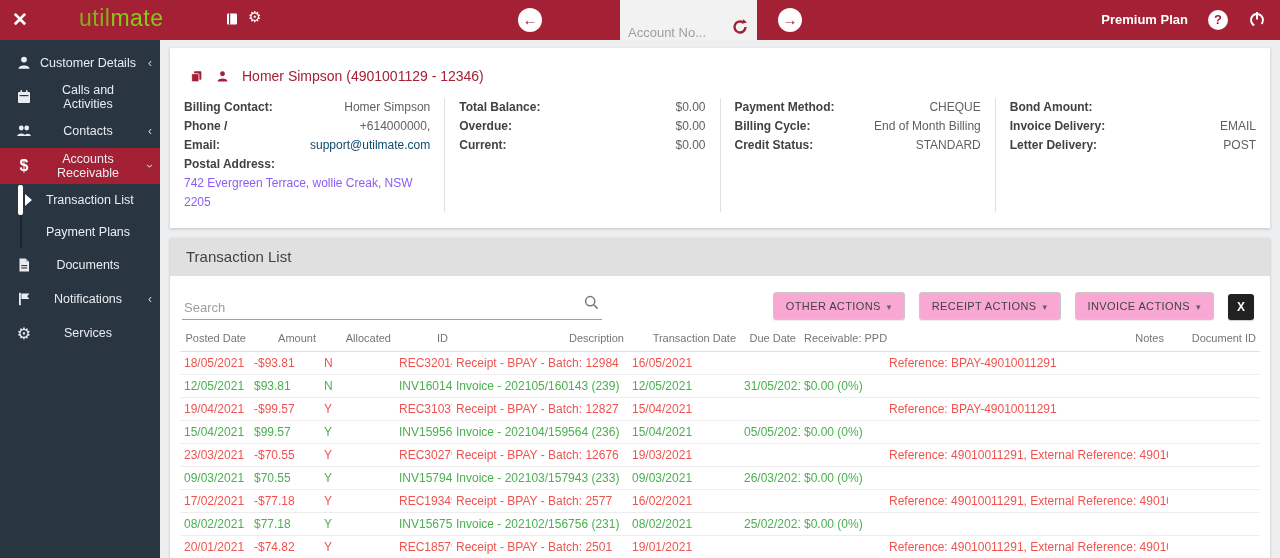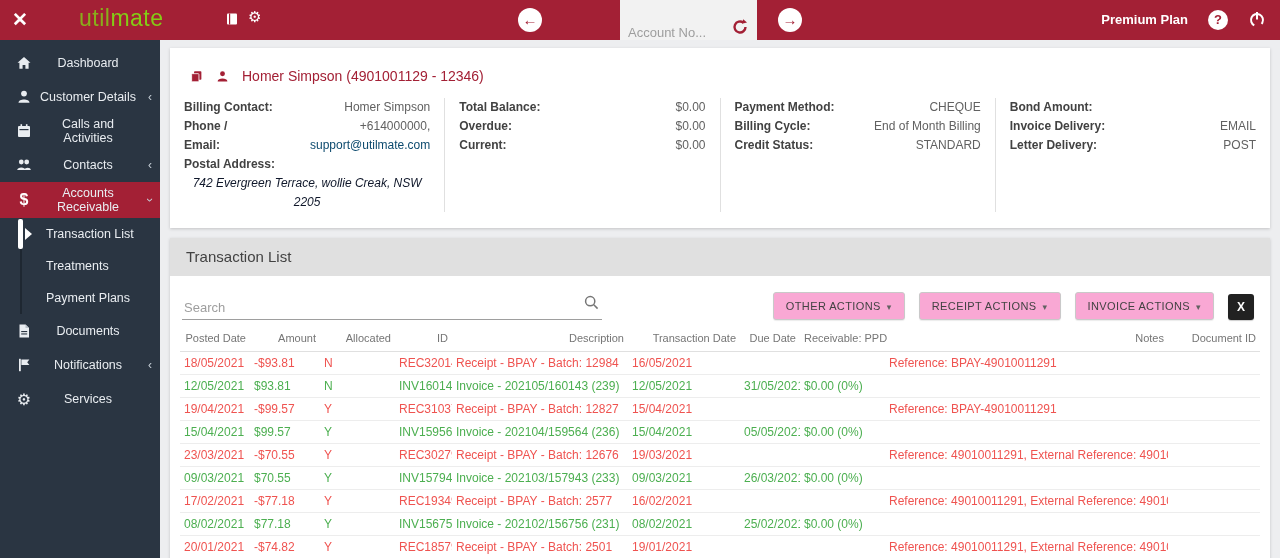--- a/index.html
+++ b/index.html
@@ -44,21 +44,21 @@
   .card { background:#fff; box-shadow:0 1px 3px rgba(0,0,0,.18); margin:0 10px; }
   .customer-card { margin-top:8px; padding:14px 0 16px; }
   .cust-title { display:flex; align-items:center; gap:13px; padding:6px 20px 14px; color:#A32035; font-size:14px; }
   .cust-title svg { display:block; }
   .info-row { display:flex; }
   .info-col { flex:1; padding:0 14px; font-size:12px; }
   .info-col + .info-col { border-left:1px solid #E0E0E0; }
   .info-line { display:flex; justify-content:space-between; line-height:19px; }
   .info-line b { color:#424242; }
   .info-line .val { color:#616161; text-align:right; }
-  .addr-line { color:#0f172a; text-align:center; line-height:19px;font-style:italic; }
+  .addr-line { color:#8b5cf6; text-align:left; line-height:19px; }
   .email-link { color:#0c4a6e; cursor:pointer; }
 
   .trans-card { margin-top:10px; padding-bottom:2px; }
   .trans-title-bar { height:38px; background:#E0E0E0; line-height:38px; padding-left:16px; font-size:15px; color:#424242; }
   .toolbar { display:flex; align-items:flex-end; padding:14px 16px 6px 12px; }
   .search-wrap { display:flex; align-items:flex-end; width:420px; border-bottom:1px solid #9E9E9E; padding:4px 2px; }
   .search-wrap input { flex:1; border:none; outline:none; font-size:13px; color:#444; font-family:"Liberation Sans", sans-serif; }
   .search-wrap input::placeholder { color:#9E9E9E; }
   .toolbar .spacer { flex:1; }
   .act-btn { border:1px solid #C9C9C9; background:#f9a8d4; border-radius:3px; color:#424242; font-size:11px; letter-spacing:.4px; padding:7px 12px; margin-left:14px; cursor:pointer; font-family:"Liberation Sans", sans-serif; box-shadow:0 1px 1px rgba(0,0,0,.08); }
@@ -110,29 +110,20 @@
           <circle cx="9" cy="10" r="6" fill="none" stroke="#fff" stroke-width="2" stroke-dasharray="29 9" transform="rotate(117 9 10)"></circle>
           <line x1="9" y1="2" x2="9" y2="9.5" stroke="#fff" stroke-width="2"></line>
         </svg>
     </span>
   </header>
 
   <aside class="sidebar">
     <div class="side-item">
       <span class="s-icon">
           <svg width="16" height="16" viewBox="0 0 16 16">
-            <path d="M8 2 L14.5 7.8 H12.6 V13.8 H9.4 V10 H6.6 V13.8 H3.4 V7.8 H1.5 Z" fill="#E9EDF1"></path>
-          </svg>
-        </span>
-      <span class="s-label">Dashboard</span>
-      <span class="s-chev"></span>
-    </div>
-    <div class="side-item">
-      <span class="s-icon">
-          <svg width="16" height="16" viewBox="0 0 16 16">
             <circle cx="8" cy="4.6" r="2.9" fill="#E9EDF1"></circle>
             <path d="M2.5 13.8 C2.5 9.4 13.5 9.4 13.5 13.8 Z" fill="#E9EDF1"></path>
           </svg>
         </span>
       <span class="s-label">Customer Details</span>
       <span class="s-chev">‹</span>
     </div>
     <div class="side-item">
       <span class="s-icon">
           <svg width="16" height="16" viewBox="0 0 16 16">
@@ -158,23 +149,20 @@
       <span class="s-chev">‹</span>
     </div>
     <div class="side-item active">
       <span class="s-icon dollar-glyph">$</span>
       <span class="s-label">Accounts Receivable</span>
       <span class="s-chev"><span class="chev-down">›</span></span>
     </div>
     <div class="submenu">
       <div class="sub-item active">
         <span>Transaction List</span>
-      </div>
-      <div class="sub-item">
-        <span>Treatments</span>
       </div>
       <div class="sub-item">
         <span>Payment Plans</span>
       </div>
     </div>
     <div class="side-item">
       <span class="s-icon">
           <svg width="16" height="16" viewBox="0 0 16 16">
             <path d="M3.5 1.5 h6 l3.5 3.5 v9.5 h-9.5 z" fill="#E9EDF1"></path>
             <path d="M9.5 1.5 v3.5 h3.5 z" fill="#B9C2CA"></path>

